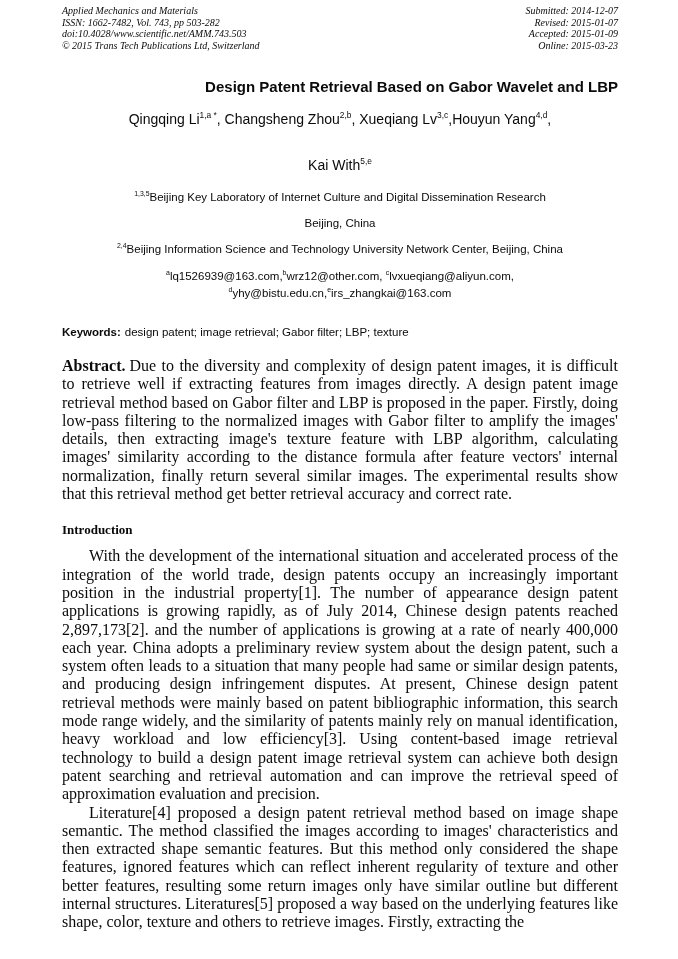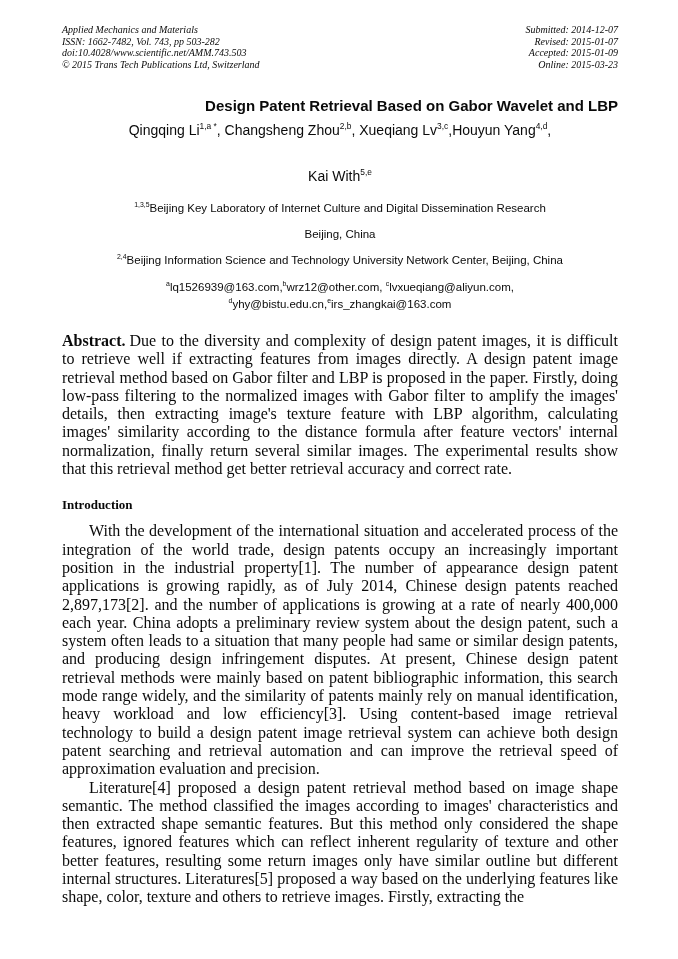--- a/index.html
+++ b/index.html
@@ -10,21 +10,21 @@
   body {
     width: 678px;
     height: 959px;
     overflow: hidden;
     color: #0a0a0a;
   }
   .page {
     box-sizing: border-box;
     width: 678px;
     height: 835px;
-    padding: 24px 60px 0 62px;
+    padding: 5px 60px 0 62px;
     background: #ffffff;
   }
   
   .doc-header {
     display: flex;
     justify-content: space-between;
     font-family: "Liberation Serif", "DejaVu Serif", serif;
     font-style: italic;
     font-size: 10px;
     line-height: 11.5px;
@@ -40,21 +40,21 @@
   }
   .authors {
     font-family: "Liberation Sans", "DejaVu Sans", sans-serif;
     font-size: 14px;
     text-align: center;
   }
   .authors sup, .affil sup, .emails sup {
     font-size: 0.6em;
     line-height: 0;
   }
-  .authors-1 { margin-top: 8px; }
+  .authors-1 { margin-top: 16px; }
   .authors-2 { margin-top: 30px; }
   
   .affil {
     font-family: "Liberation Sans", "DejaVu Sans", sans-serif;
     font-size: 11.5px;
     line-height: 14px;
     text-align: center;
     margin-bottom: 12px;
   }
   .affil-first { margin-top: 17px; }
@@ -117,20 +117,23 @@
 
   <div class="affil affil-first"><sup>1,3,5</sup><span>Beijing Key Laboratory of Internet Culture and Digital Dissemination Research</span></div>
   <div class="affil"><span>Beijing, China</span></div>
   <div class="affil"><sup>2,4</sup><span>Beijing Information Science and Technology University Network Center, Beijing, China</span></div>
 
   <div class="emails">
     <div><sup>a</sup><span>lq1526939@163.com,</span><sup>b</sup><span>wrz12@other.com, </span><sup>c</sup><span>lvxueqiang@aliyun.com,</span></div>
     <div><sup>d</sup><span>yhy@bistu.edu.cn,</span><sup>e</sup><span>irs_zhangkai@163.com</span></div>
   </div>
 
+  <p class="keywords">
+    <span class="kw-label">Keywords:</span><span>design patent; image retrieval; Gabor filter; LBP; texture</span>
+  </p>
 
   <p class="body-text abstract">
     <span class="para-label">Abstract.</span><span>Due to the diversity and complexity of design patent images, it is difficult to retrieve well if extracting features from images directly. A design patent image retrieval method based on Gabor filter and LBP is proposed in the paper. Firstly, doing low-pass filtering to the normalized images with Gabor filter to amplify the images' details, then extracting image's texture feature with LBP algorithm, calculating images' similarity according to the distance formula after feature vectors' internal normalization, finally return several similar images. The experimental results show that this retrieval method get better retrieval accuracy and correct rate.</span>
   </p>
 
   <h2 class="section-heading">Introduction</h2>
 
   <p class="body-text indent">With the development of the international situation and accelerated process of the integration of the world trade, design patents occupy an increasingly important position in the industrial property[1]. The number of appearance design patent applications is growing rapidly, as of July 2014, Chinese design patents reached 2,897,173[2]. and the number of applications is growing at a rate of nearly 400,000 each year. China adopts a preliminary review system about the design patent, such a system often leads to a situation that many people had same or similar design patents, and producing design infringement disputes. At present, Chinese design patent retrieval methods were mainly based on patent bibliographic information, this search mode range widely, and the similarity of patents mainly rely on manual identification, heavy workload and low efficiency[3]. Using content-based image retrieval technology to build a design patent image retrieval system can achieve both design patent searching and retrieval automation and can improve the retrieval speed of approximation evaluation and precision.</p>
   <p class="body-text indent">Literature[4] proposed a design patent retrieval method based on image shape semantic. The method classified the images according to images' characteristics and then extracted shape semantic features. But this method only considered the shape features, ignored features which can reflect inherent regularity of texture and other better features, resulting some return images only have similar outline but different internal structures. Literatures[5] proposed a way based on the underlying features like shape, color, texture and others to retrieve images. Firstly, extracting the</p>
 

